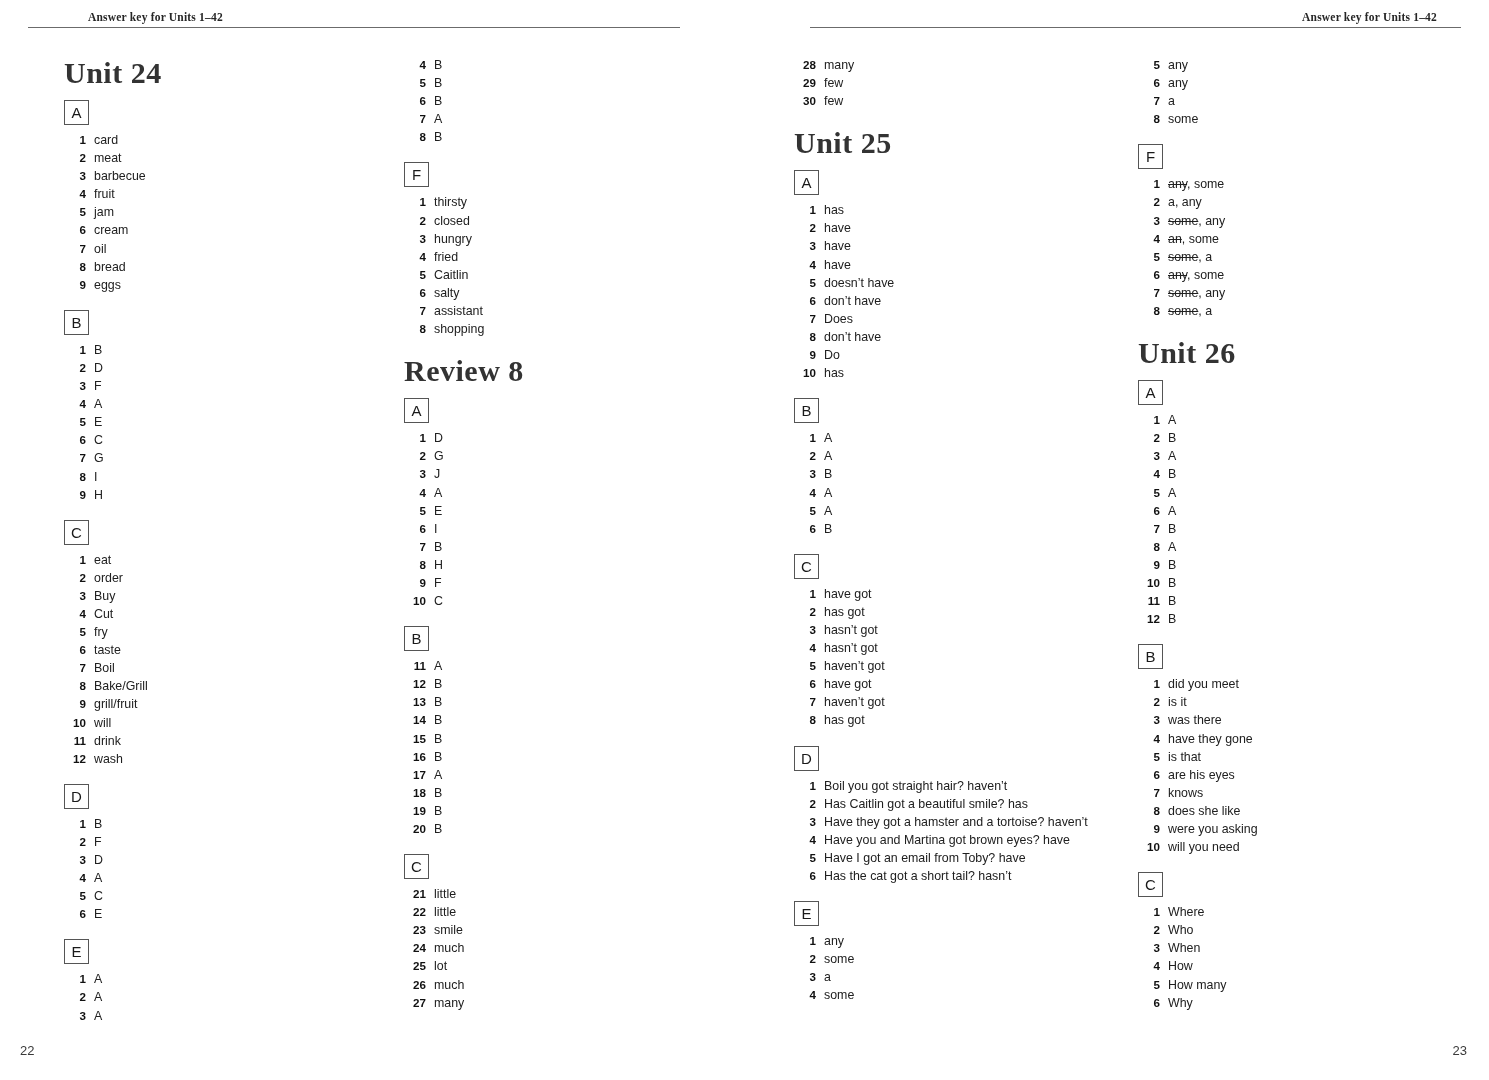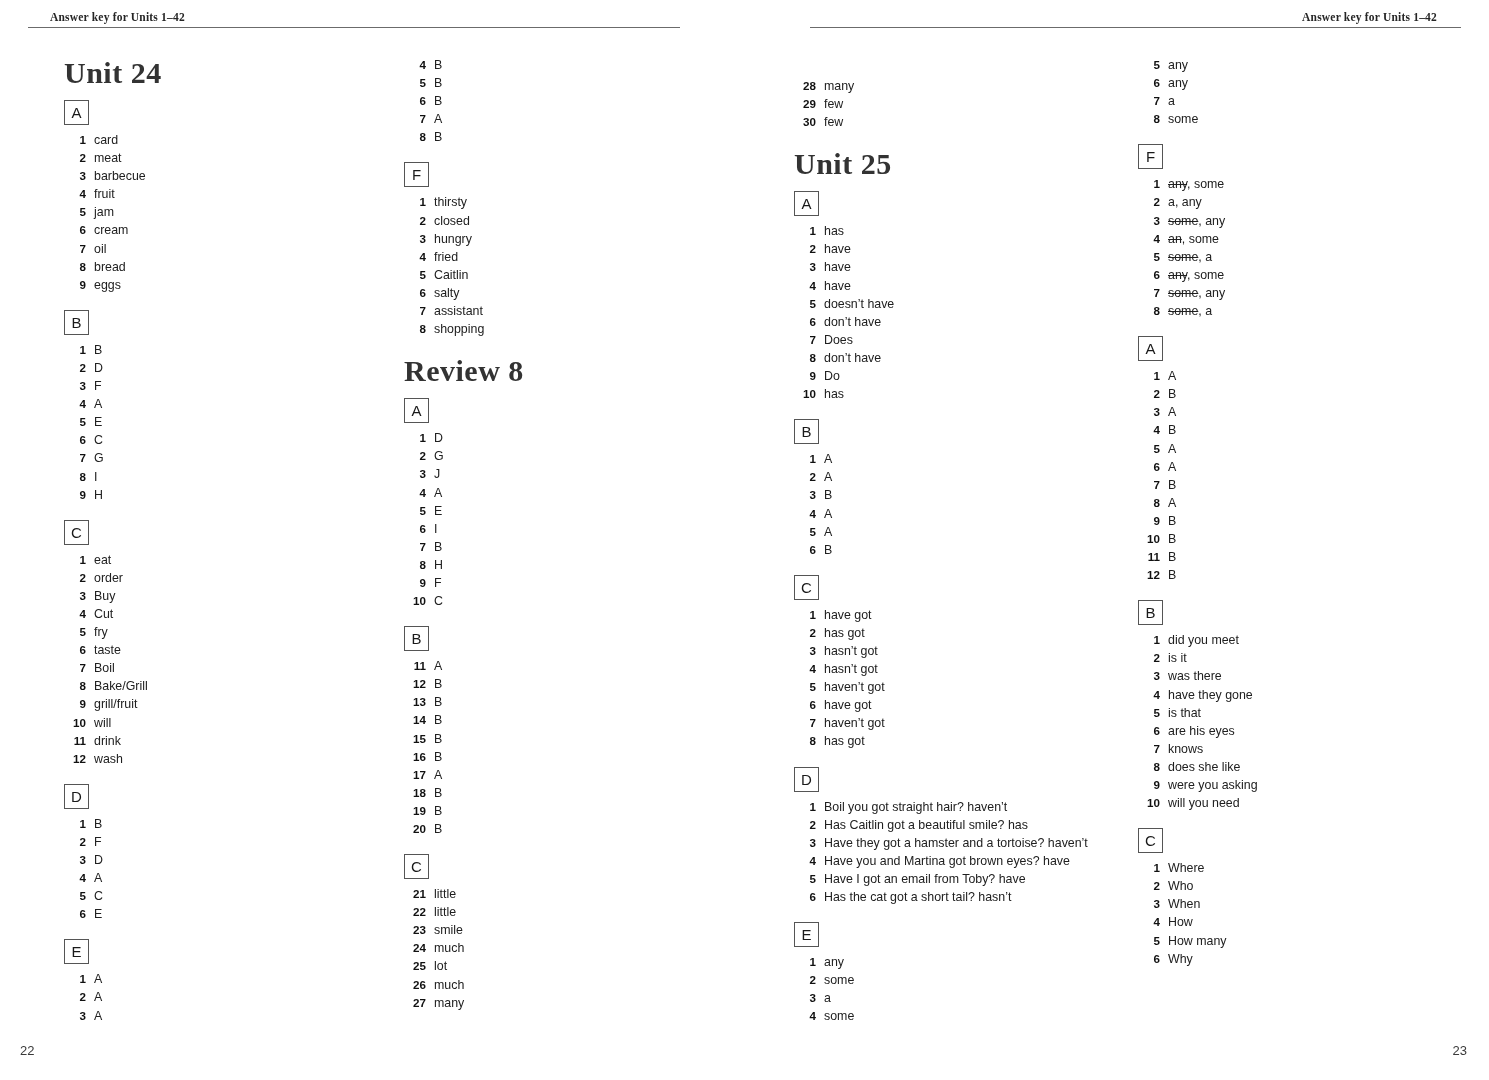--- a/index.html
+++ b/index.html
@@ -26,20 +26,21 @@
   }
   .running-head {
     position: absolute;
     top: 11px;
     font-family: "Liberation Serif", serif;
     font-weight: bold;
     font-size: 11.5px;
     letter-spacing: 0.2px;
     color: #262626;
     white-space: nowrap;
+    margin-left: 38px;
   }
   .running-head.left  { left: 50px; }
   .running-head.right { right: 52px; }
 
   .header-rule {
     position: absolute;
     top: 27px;
     height: 1px;
     background: #6b6b6b;
   }
@@ -64,21 +65,21 @@
     width: 1489px;
     height: 990px;
   }
   .col {
     position: absolute;
     top: 0;
     width: 330px;
   }
   .col-1 { left: 48px; }
   .col-2 { left: 388px; }
-  .col-3 { left: 778px; margin-top: 21px; }
+  .col-3 { left: 778px; }
   .col-4 { left: 1122px; }
 
   
   .unit-title {
     font-family: "Liberation Serif", serif;
     font-weight: bold;
     font-size: 30px;
     letter-spacing: 0.5px;
     color: #333333;
     margin: 0 0 11px 0;
@@ -564,20 +565,21 @@
         </div><div class="ans">
           <span class="num">6</span>
           <span class="val"><span class="struck">any</span><span>, some</span></span>
         </div><div class="ans">
           <span class="num">7</span>
           <span class="val"><span class="struck">some</span><span>, any</span></span>
         </div><div class="ans">
           <span class="num">8</span>
           <span class="val"><span class="struck">some</span><span>, a</span></span>
         </div></div>
+      <div class="unit-title">Unit 26</div>
       <div class="exercise"><div class="ex-box">A</div><div class="ans">
           <span class="num">1</span>
           <span class="val">A</span>
         </div><div class="ans">
           <span class="num">2</span>
           <span class="val">B</span>
         </div><div class="ans">
           <span class="num">3</span>
           <span class="val">A</span>
         </div><div class="ans">

